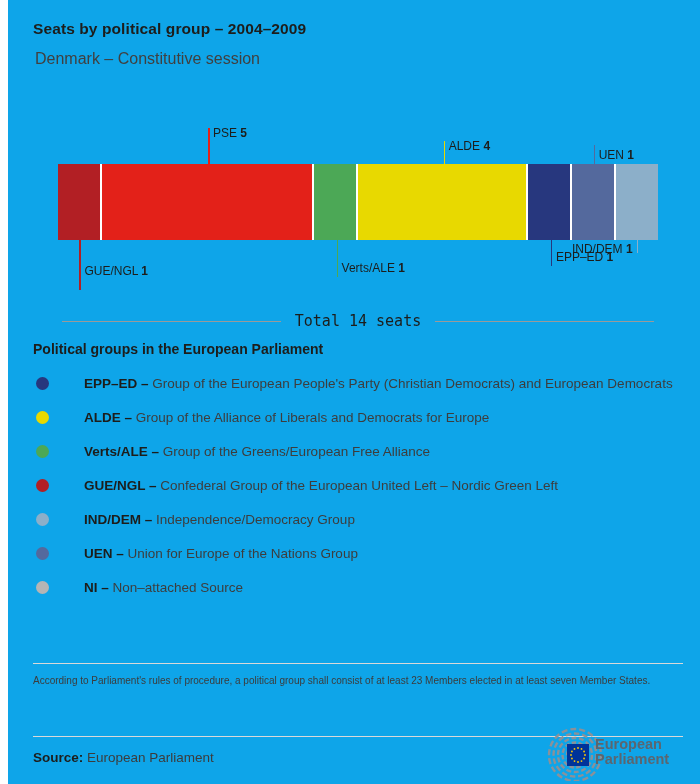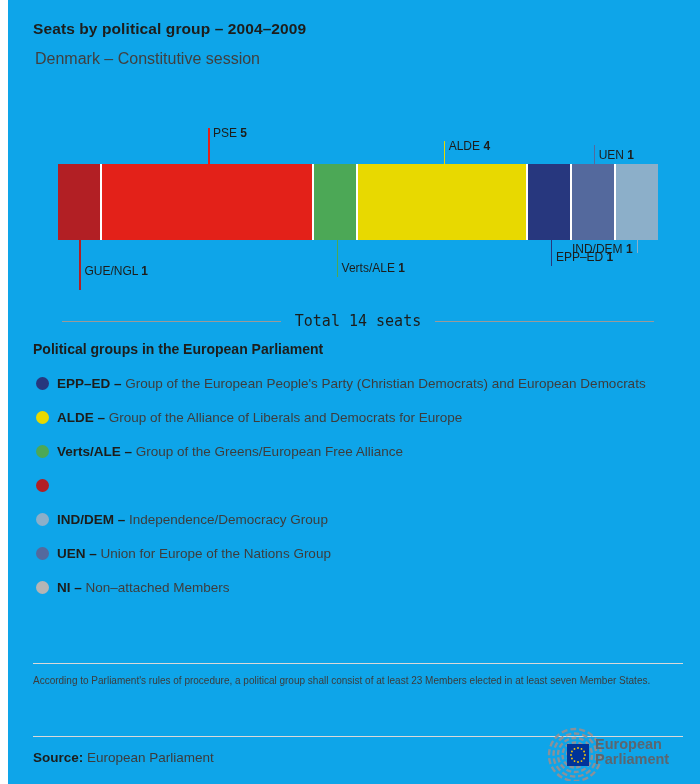--- a/index.html
+++ b/index.html
@@ -18,21 +18,21 @@
   .callout-line{position:absolute;width:1.5px;}
   .callout-label{position:absolute;font-size:12px;white-space:nowrap;color:#1d1d1b;}
   .callout-label b{font-weight:bold;}
   
   #total-row{left:54px;top:312px;width:592px;display:flex;align-items:center;}
   .rule{flex:1;height:1px;background:#9a9a9a;}
   #total-text{padding:0 14px;font-family:"DejaVu Sans Mono",monospace;font-weight:normal;font-size:15px;color:#1d1d1b;}
   
   #legend-heading{left:25px;top:341px;font-size:14px;font-weight:bold;}
   #legend-list{left:28px;top:366px;width:650px;}
-  .legend-row{height:34px;display:flex;align-items:center;}
+  .legend-row{height:34px;display:flex;align-items:center;gap:27px;}
   .legend-dot{width:13px;height:13px;border-radius:50%;margin-right:8px;flex:0 0 13px;}
   .legend-text{font-size:13.5px;color:#3d3d3d;white-space:nowrap;}
   .legend-text b{color:#1d1d1b;font-weight:bold;}
   
   .divider{left:25px;width:650px;height:1px;background:#d9d9d9;}
   #note{left:25px;top:670px;width:655px;font-size:10px;line-height:22px;color:#3c3c3c;}
   #source{left:25px;top:750px;font-size:13.5px;color:#3c3c3c;}
   #source b{color:#1d1d1b;}
   #logo{left:523px;top:727px;}
 </style>
@@ -87,32 +87,33 @@
       <div class="legend-row">
         <span class="legend-dot" style="background: rgb(232, 217, 0);"></span>
         <span class="legend-text"><b>ALDE – </b><span>Group of the Alliance of Liberals and Democrats for Europe</span></span>
       </div>
       <div class="legend-row">
         <span class="legend-dot" style="background: rgb(76, 168, 86);"></span>
         <span class="legend-text"><b>Verts/ALE – </b><span>Group of the Greens/European Free Alliance</span></span>
       </div>
       <div class="legend-row">
         <span class="legend-dot" style="background: rgb(178, 31, 36);"></span>
+        <span class="legend-text"><b>GUE/NGL – </b><span>Confederal Group of the European United Left – Nordic Green Left</span></span>
       </div>
       <div class="legend-row">
         <span class="legend-dot" style="background: rgb(140, 175, 201);"></span>
         <span class="legend-text"><b>IND/DEM – </b><span>Independence/Democracy Group</span></span>
       </div>
       <div class="legend-row">
         <span class="legend-dot" style="background: rgb(84, 105, 157);"></span>
         <span class="legend-text"><b>UEN – </b><span>Union for Europe of the Nations Group</span></span>
       </div>
       <div class="legend-row">
         <span class="legend-dot" style="background: rgb(181, 181, 181);"></span>
-        <span class="legend-text"><b>NI – </b><span>Non–attached Members</span></span>
+        <span class="legend-text"><b>NI – </b><span>Non–attached Source</span></span>
       </div>
     </div>
 
   <div class="divider abs" style="top:663px;"></div>
   <div id="note" class="abs">According to Parliament's rules of procedure, a political group shall consist of at least 23 Members elected in at least seven Member States.</div>
   <div class="divider abs" style="top:736px;"></div>
 
   <div id="source" class="abs">
     <b>Source:</b>
     <span>European Parliament</span>

